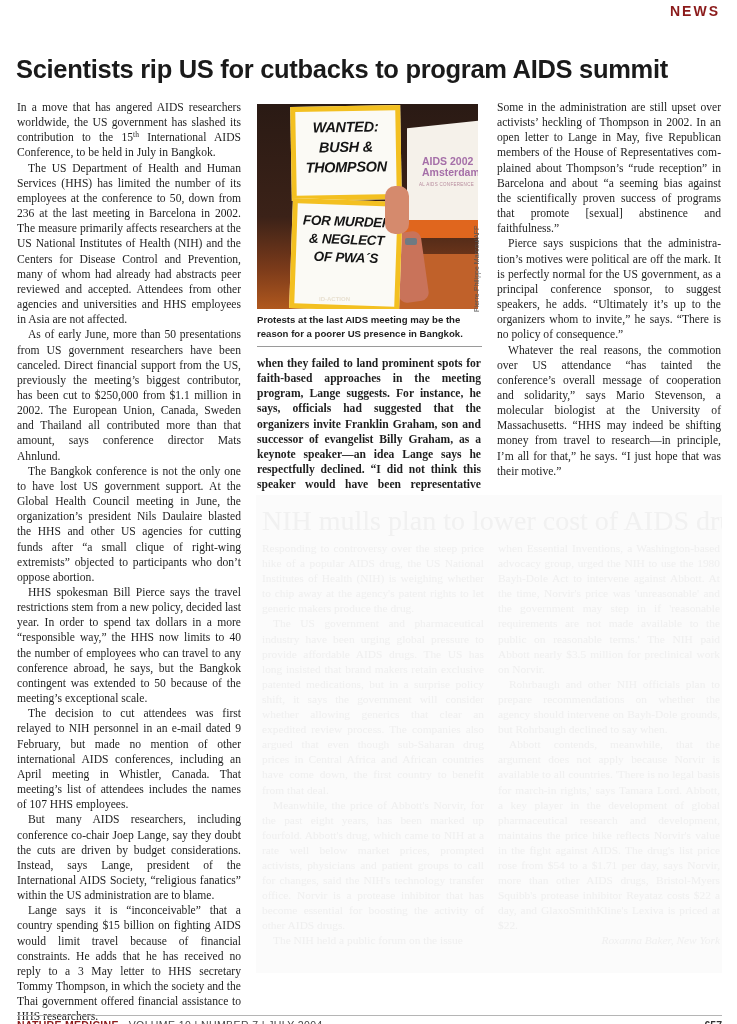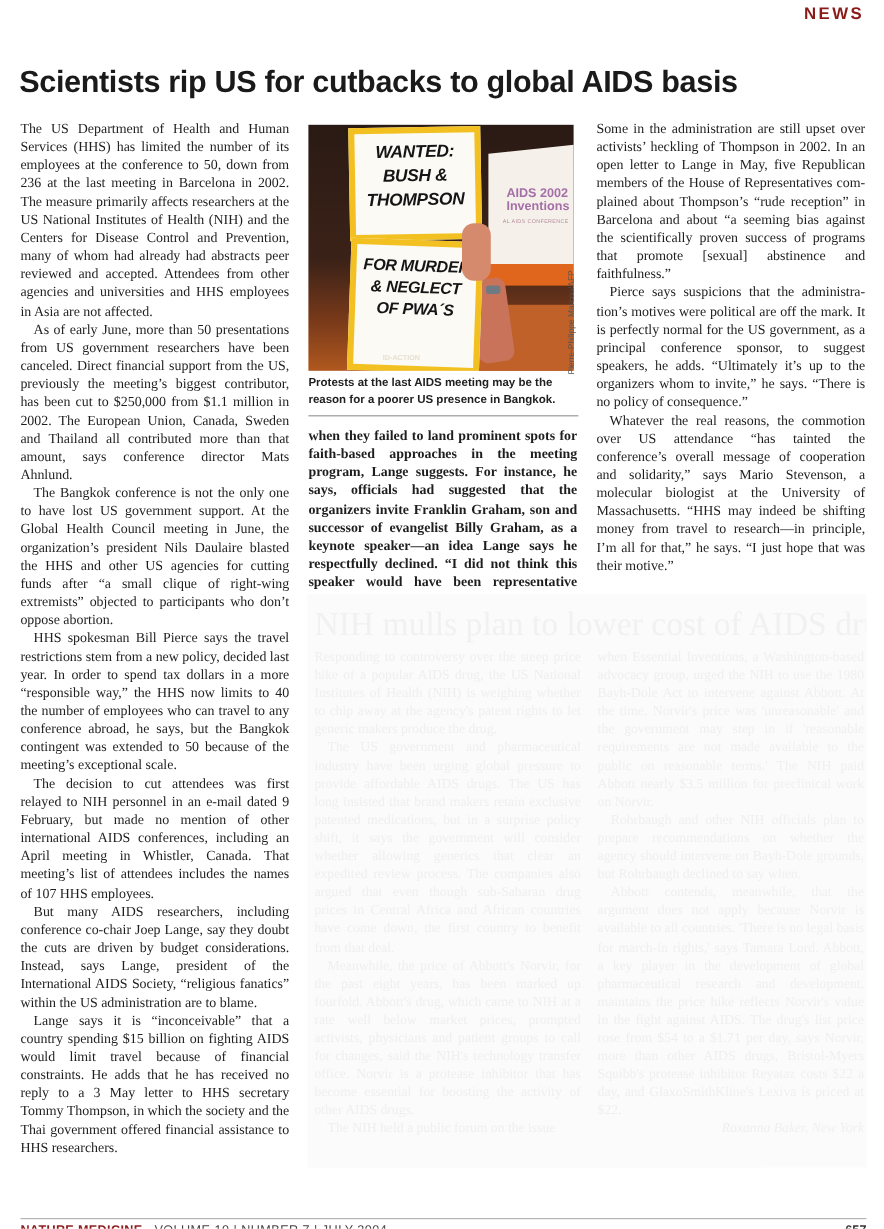--- a/index.html
+++ b/index.html
@@ -129,38 +129,39 @@
     font-size: 10.5px; color: #444; margin-top: 12px;
   }
   .footer .journal { color: #8b1a1a; font-weight: bold; letter-spacing: 0.3px; }
   .footer .meta { margin-left: 7px; letter-spacing: 0.4px; }
   .footer .page { position: absolute; right: 0; top: 3px; font-weight: bold; color: #333; }
 </style>
 </head>
 <body>
 
 <div class="section-label">NEWS</div>
-<h1 class="headline">Scientists rip US for cutbacks to global AIDS basis</h1>
+<h1 class="headline">Scientists rip US for cutbacks to program AIDS summit</h1>
 
 <div class="col col1">
+  <p><span>In a move that has angered AIDS researchers worldwide, the US government has slashed its contribution to the 15</span><sup>th</sup><span> International AIDS Conference, to be held in July in Bangkok.</span></p>
   <p>The US Department of Health and Human Services (HHS) has limited the number of its employees at the conference to 50, down from 236 at the last meeting in Barcelona in 2002. The measure primarily affects researchers at the US National Institutes of Health (NIH) and the Centers for Disease Control and Prevention, many of whom had already had abstracts peer reviewed and accepted. Attendees from other agencies and universities and HHS employees in Asia are not affected.</p>
   <p>As of early June, more than 50 presentations from US government researchers have been can­celed. Direct financial support from the US, pre­viously the meeting’s biggest contributor, has been cut to $250,000 from $1.1 million in 2002. The European Union, Canada, Sweden and Thailand all contributed more than that amount, says conference director Mats Ahnlund.</p>
   <p>The Bangkok conference is not the only one to have lost US government support. At the Global Health Council meeting in June, the organiza­tion’s president Nils Daulaire blasted the HHS and other US agencies for cutting funds after “a small clique of right-wing extremists” objected to participants who don’t oppose abortion.</p>
   <p>HHS spokesman Bill Pierce says the travel restrictions stem from a new policy, decided last year. In order to spend tax dollars in a more “responsible way,” the HHS now limits to 40 the number of employees who can travel to any conference abroad, he says, but the Bangkok contingent was extended to 50 because of the meeting’s exceptional scale.</p>
   <p>The decision to cut attendees was first relayed to NIH personnel in an e-mail dated 9 February, but made no mention of other international AIDS conferences, including an April meeting in Whistler, Canada. That meeting’s list of atten­dees includes the names of 107 HHS employees.</p>
   <p>But many AIDS researchers, including conference co-chair Joep Lange, say they doubt the cuts are driven by budget considerations. Instead, says Lange, president of the International AIDS Society, “religious fanatics” within the US administration are to blame.</p>
   <p>Lange says it is “inconceivable” that a country spending $15 billion on fighting AIDS would limit travel because of financial constraints. He adds that he has received no reply to a 3 May letter to HHS secretary Tommy Thompson, in which the society and the Thai government offered financial assistance to HHS researchers.</p>
 
 </div>
 
 <div class="photo">
   <div class="banner"></div>
   <div class="banner-text">
     <div>AIDS 2002</div>
-    <div>Inventions</div>
+    <div>Amsterdam</div>
   </div>
   <div class="banner-sub">AL AIDS CONFERENCE</div>
   <div class="orange-strip"></div>
   <div class="floor"></div>
   <div class="arm"></div>
   <div class="watch"></div>
   <div class="sign sign1">
     <div>WANTED:</div>
     <div>BUSH &amp;</div>
     <div>THOMPSON</div>

